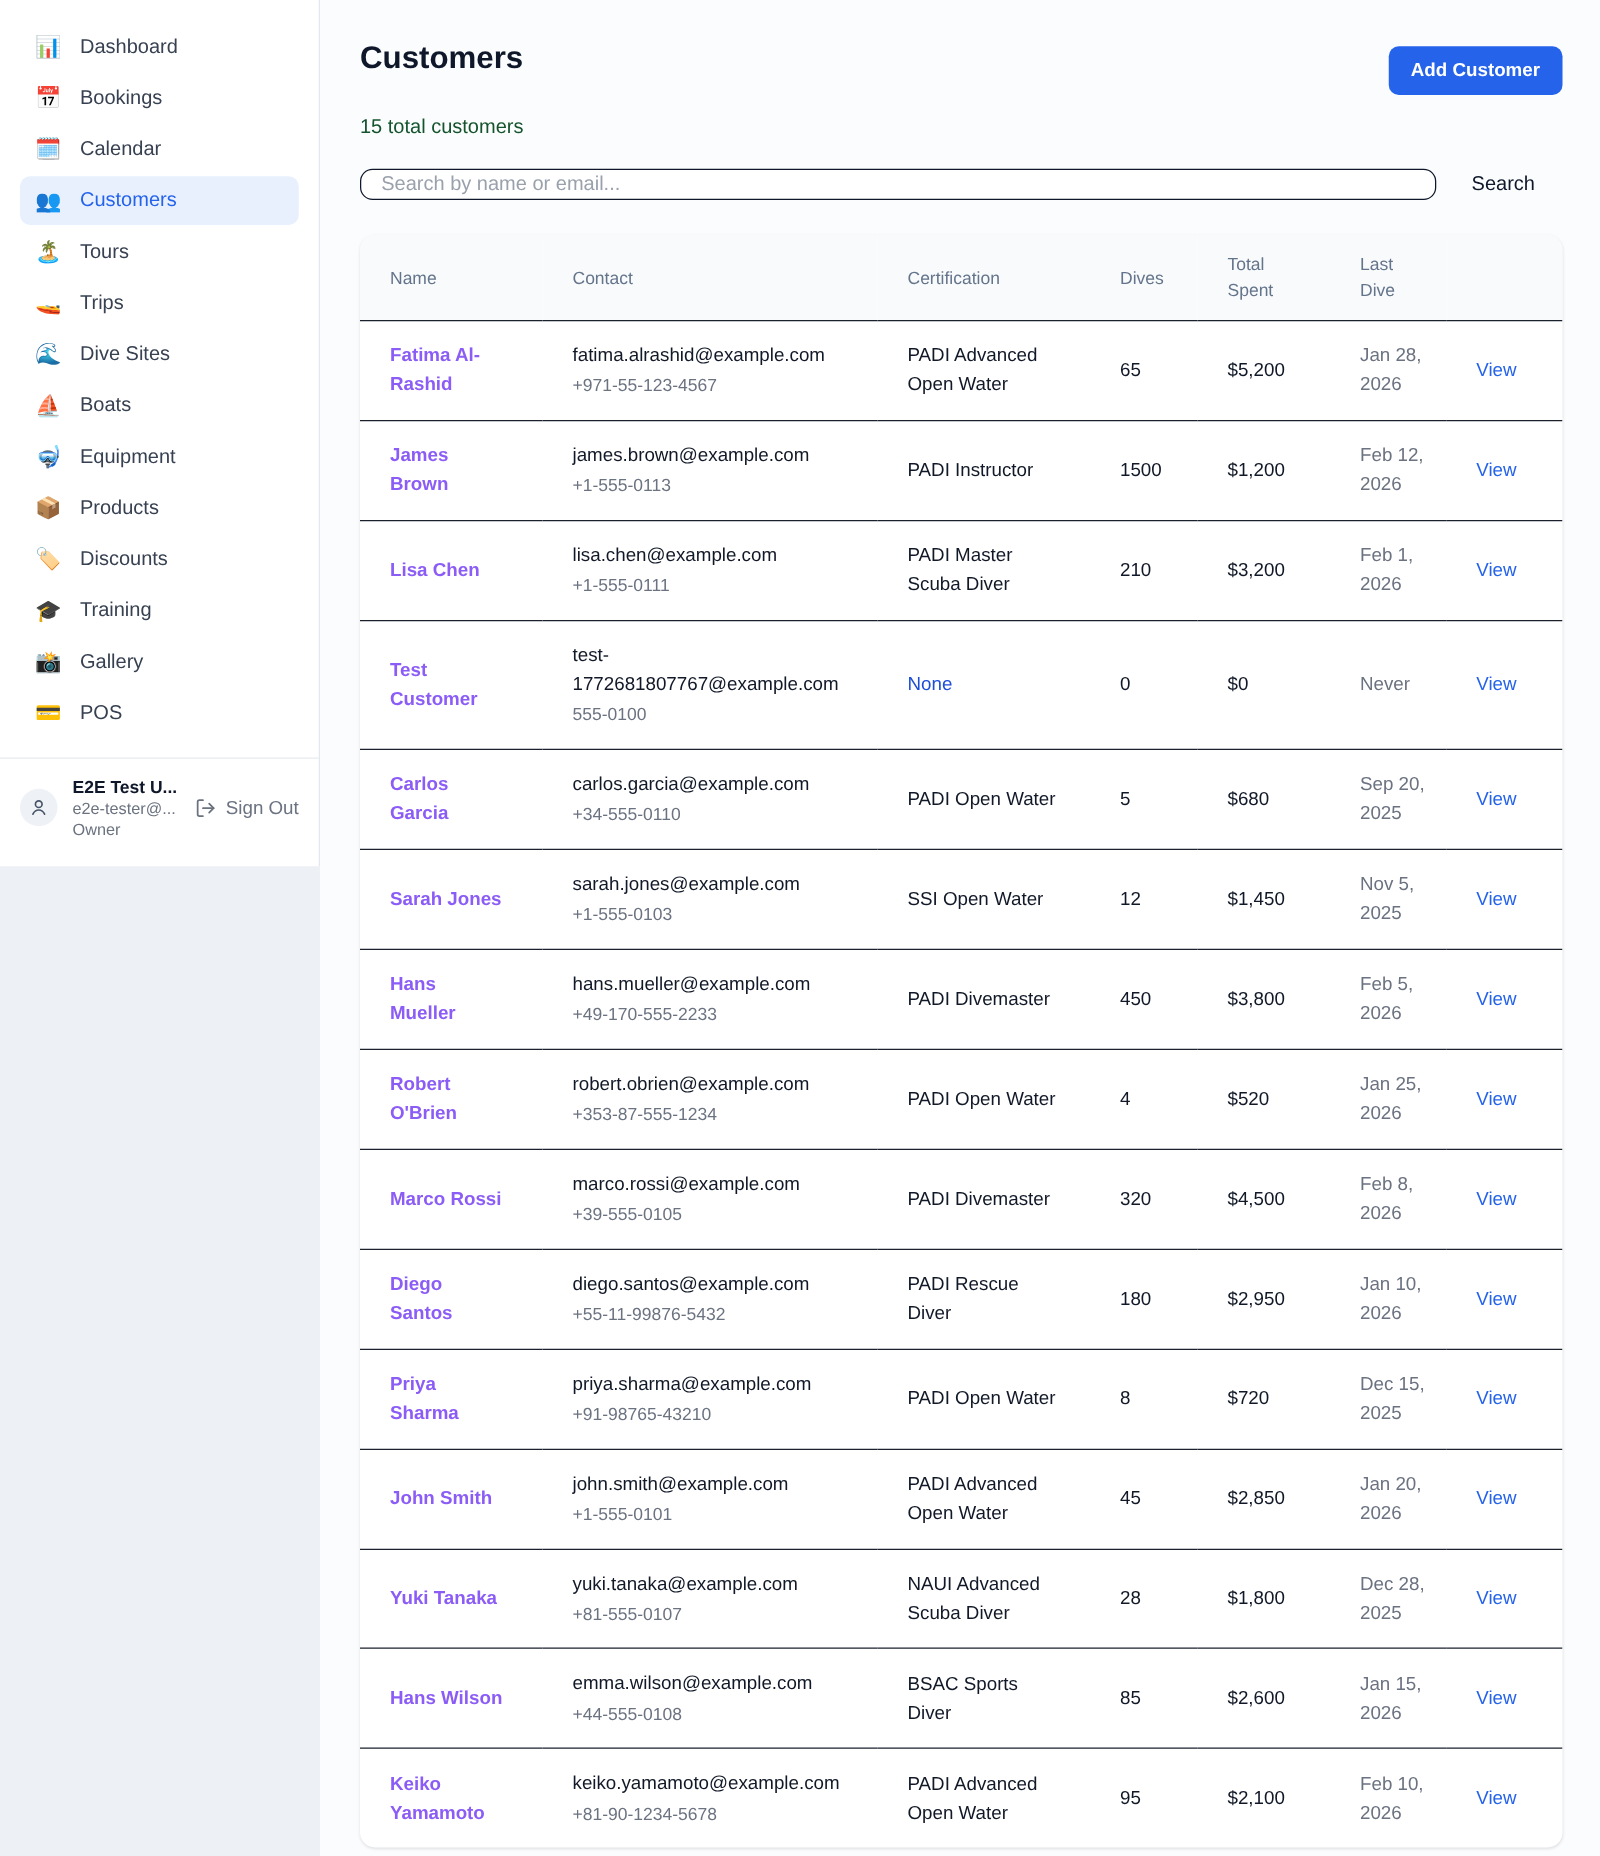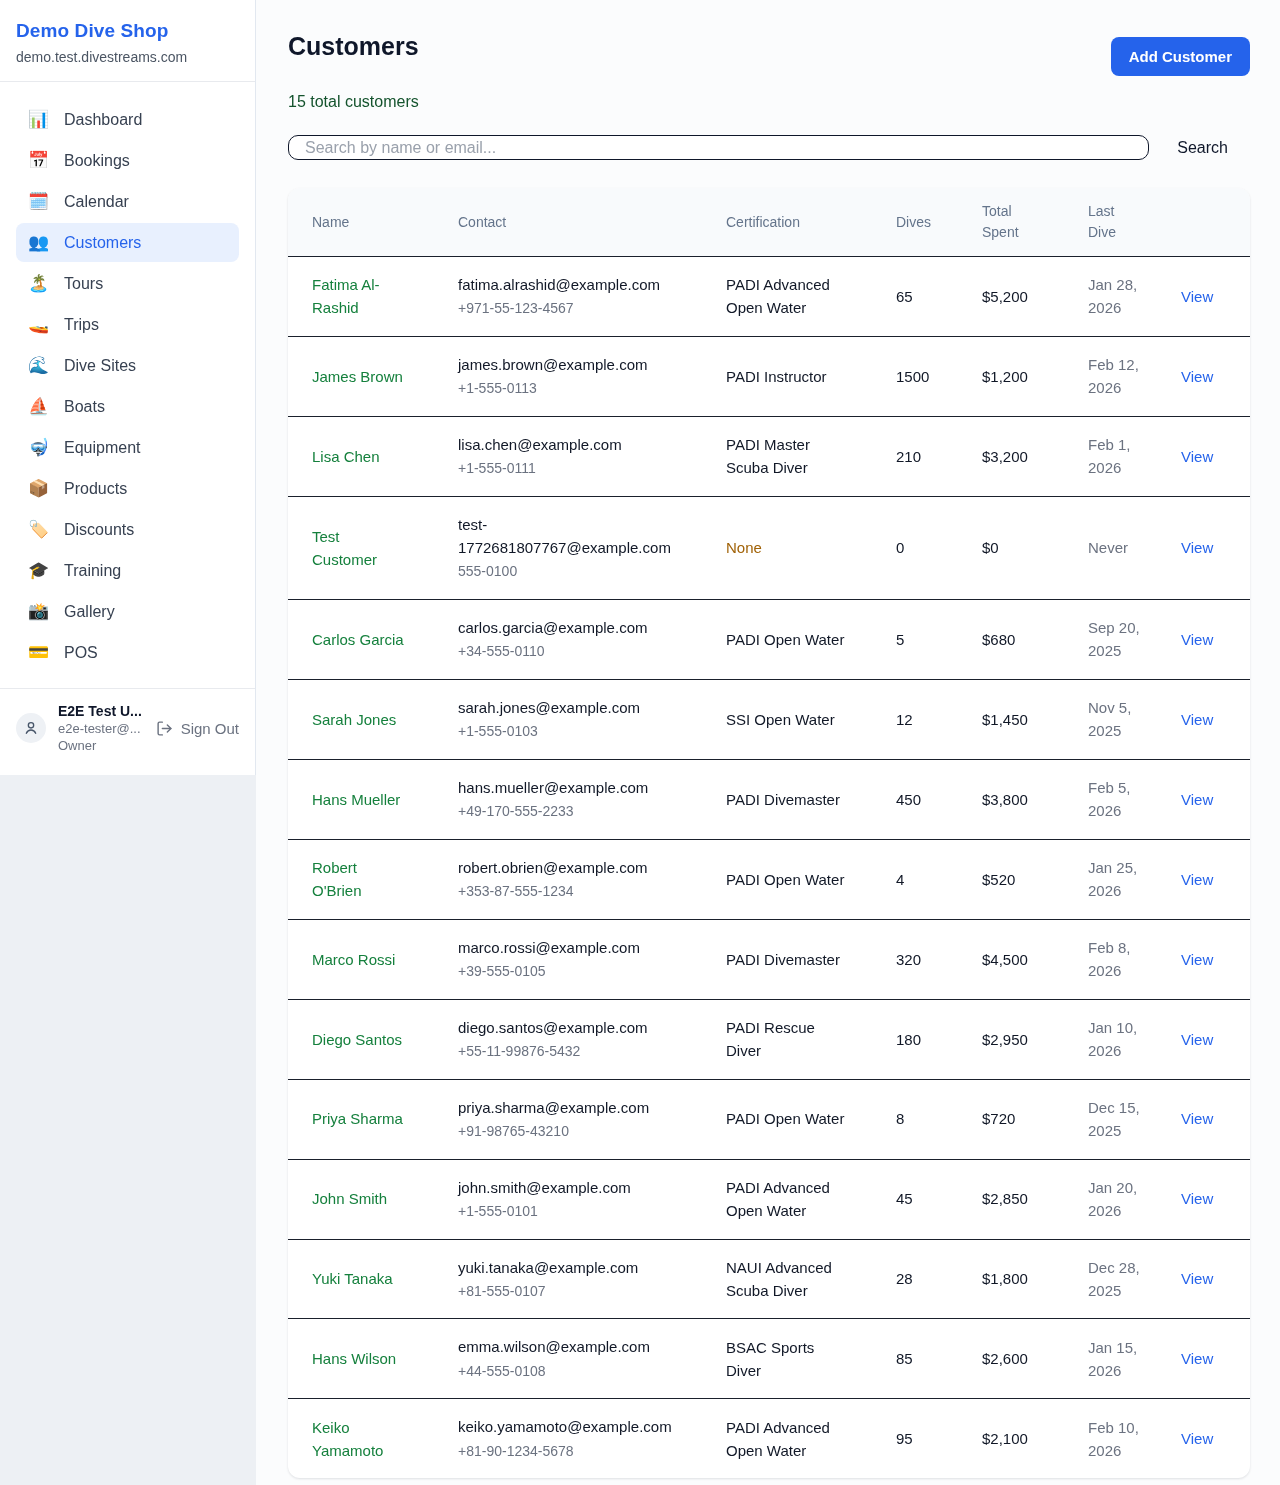--- a/index.html
+++ b/index.html
@@ -90,38 +90,34 @@
   thead th.h-last  { padding-right: 30px; }
   tbody td {
     padding: 16px 10px 16px 24px; font-size: 15px; line-height: 1.55;
     border-bottom: 1px solid #1a202c; vertical-align: middle;
     overflow-wrap: break-word; color: #111827;
   }
   tbody tr:last-child td { border-bottom: none; }
   td.cell-name { padding-right: 30px; }
   td.cell-cert { padding-right: 24px; }
   td.cell-last { padding-right: 8px; }
-  .name-link { color: #15803d; font-weight: 400; text-decoration: none; cursor: pointer; }
+  .name-link { color: #8b5cf6; font-weight: 700; text-decoration: none; cursor: pointer; }
   .email { color: #111827; }
   .phone { color: #6b7280; font-size: 14px; margin-top: 2px; }
-  .cert-none { color: #a16207; }
+  .cert-none { color: #1d4ed8; }
   .last-dive { color: #6b7280; }
   .view-link { color: #2563eb; font-weight: 500; text-decoration: none; cursor: pointer; }
   svg { display: block; }
 </style>
 </head>
 <body>
 
 <div class="app">
 
   <aside class="sidebar">
-    <div class="side-head">
-      <div class="brand">Demo Dive Shop</div>
-      <div class="subdomain">demo.test.divestreams.com</div>
-    </div>
     <nav id="nav">
         <div class="nav-item">
           <span class="nav-icon">📊</span>
           <span>Dashboard</span>
         </div>
         <div class="nav-item">
           <span class="nav-icon">📅</span>
           <span>Bookings</span>
         </div>
         <div class="nav-item">

